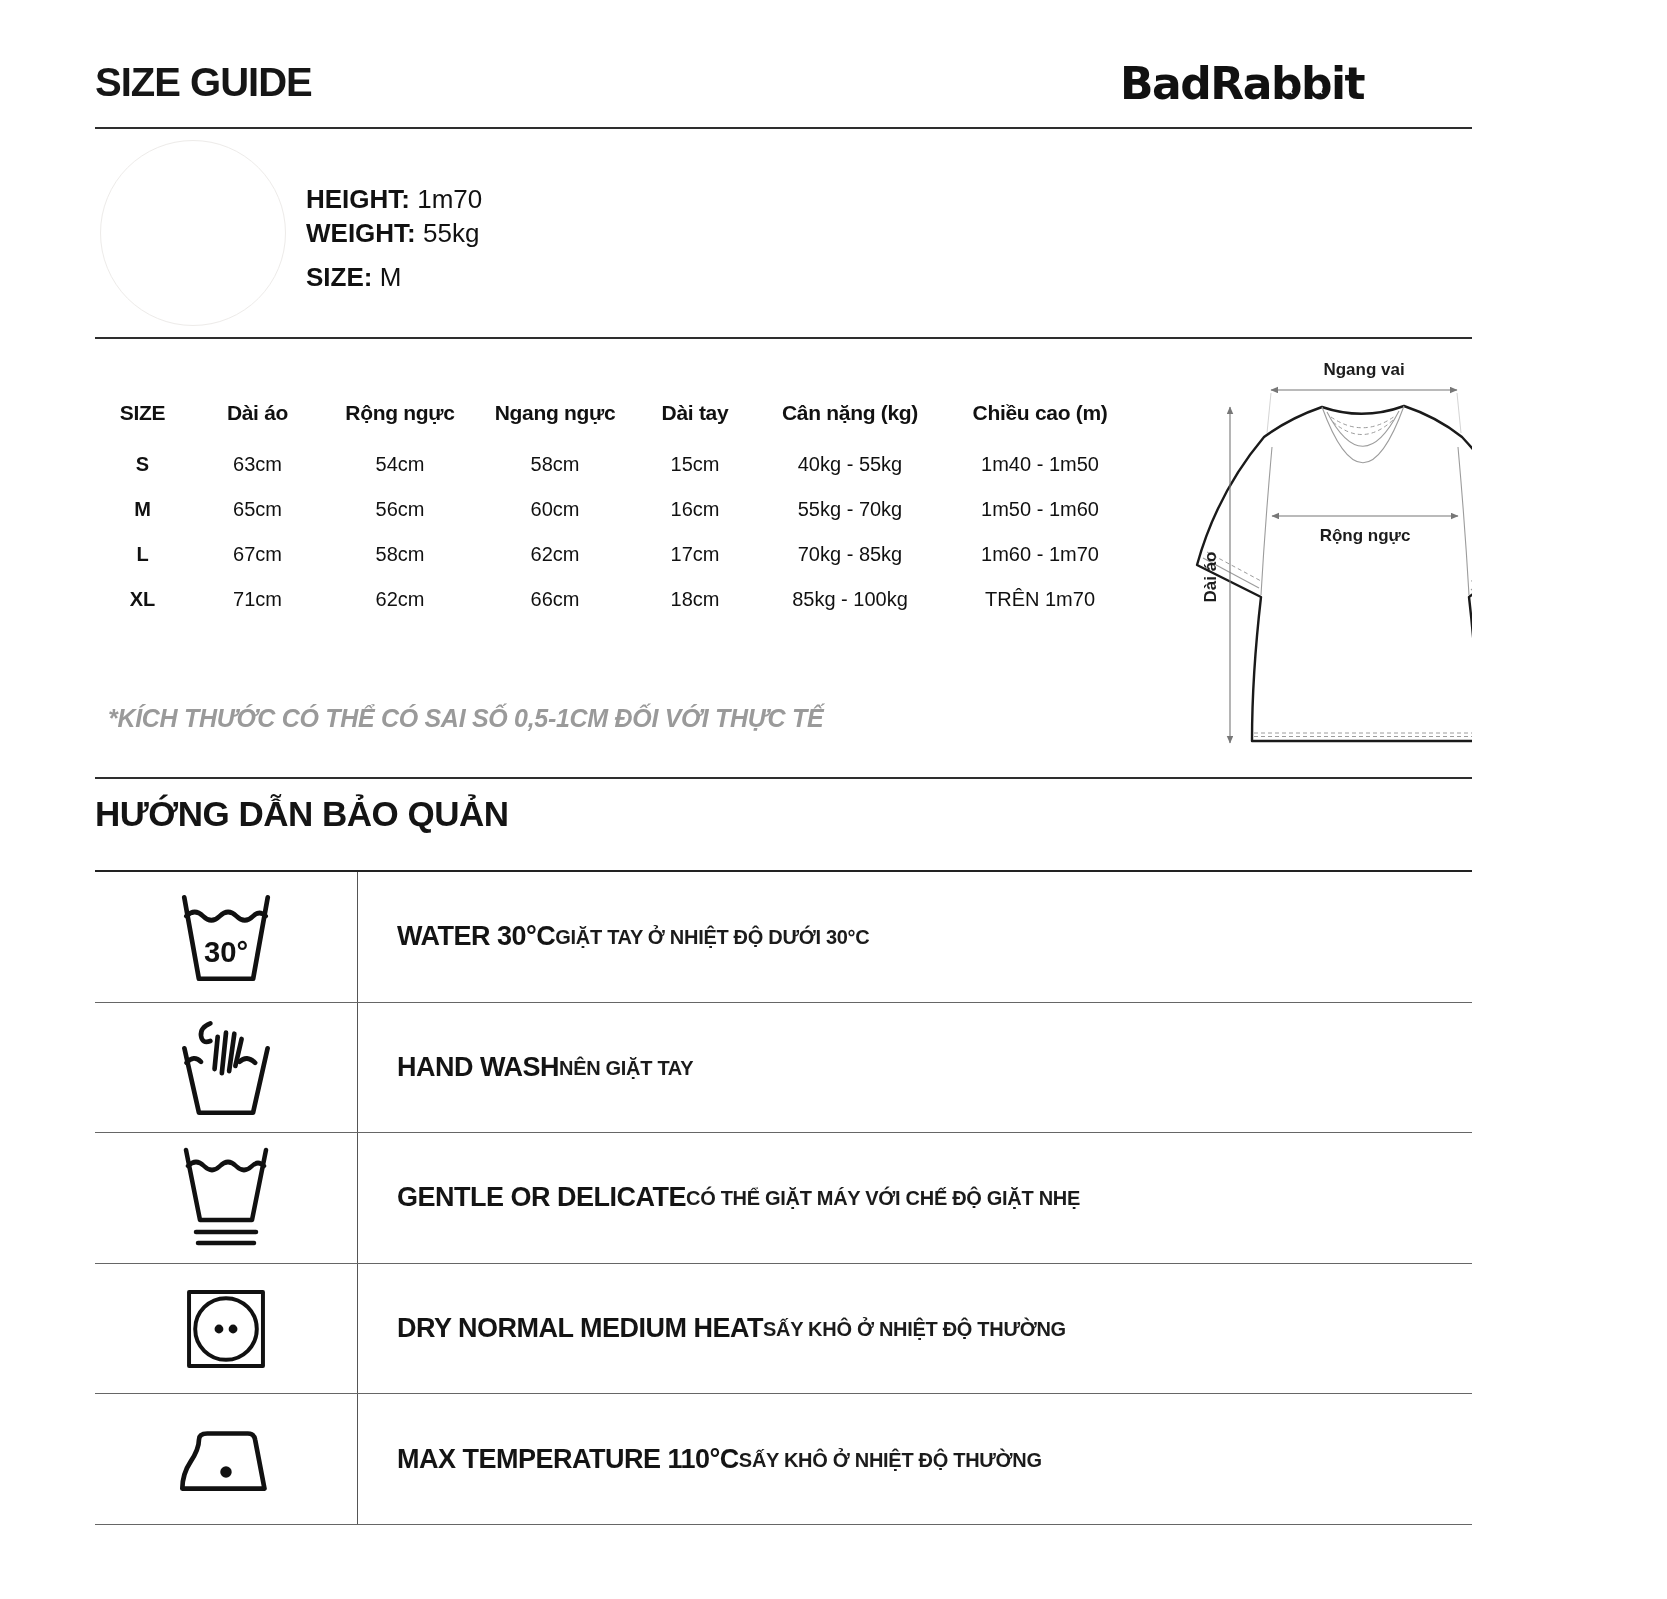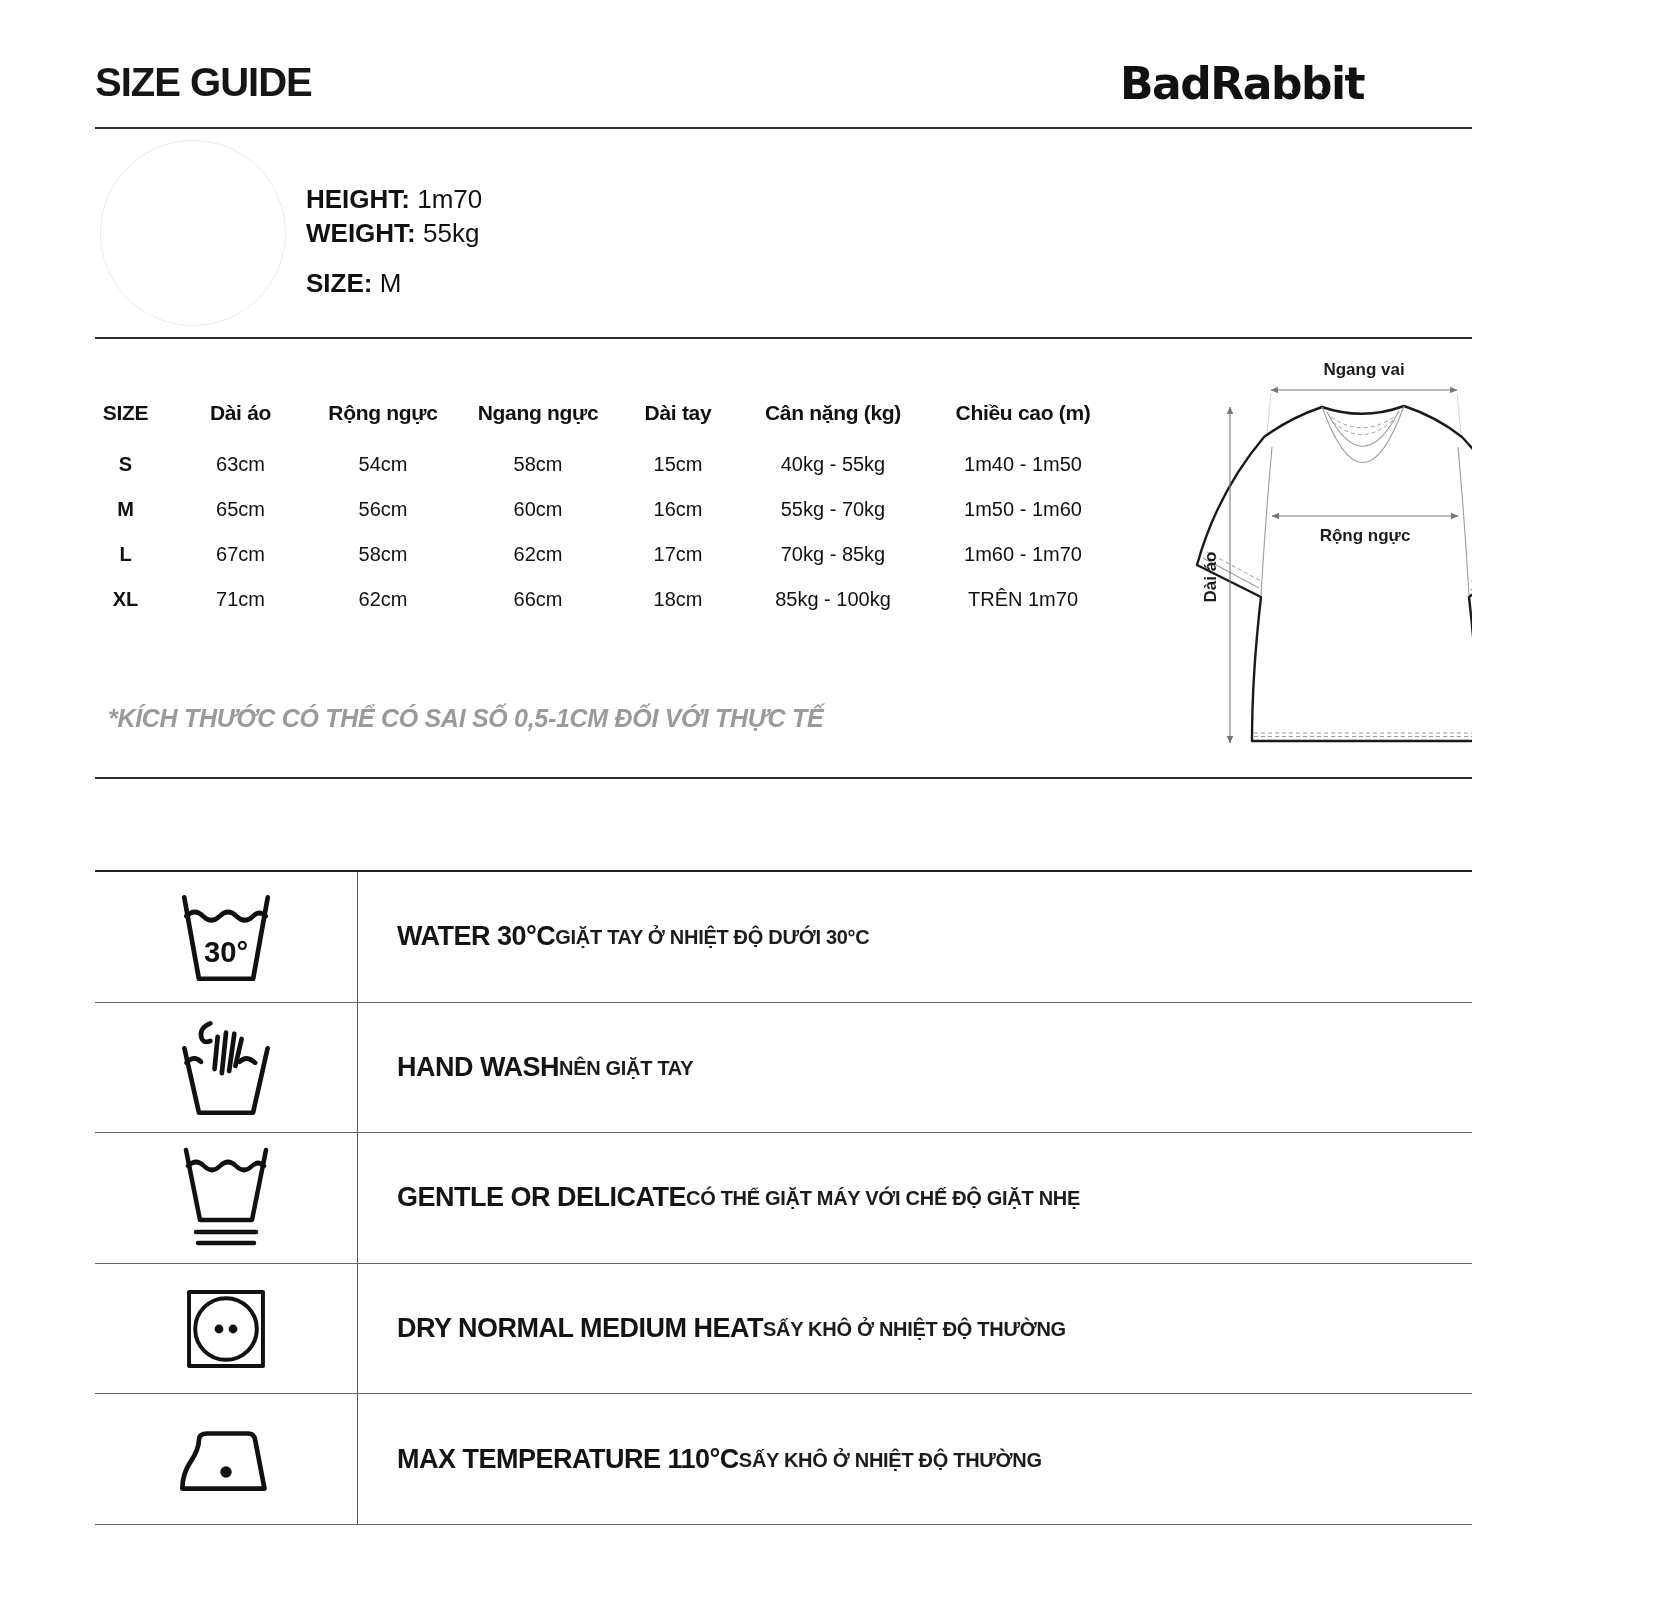--- a/index.html
+++ b/index.html
@@ -27,25 +27,25 @@
     font-size:13px; font-weight:900; color:#fff; letter-spacing:0;
   }
 
   
   .model-photo {
     position:absolute; left:100px; top:140px; width:186px; height:186px;
     border-radius:50%; border:1px solid #edebe9; background:#fff;
   }
   .model-info { position:absolute; left:306px; top:182px; font-size:26px; line-height:34px; }
   .model-info .row b { font-weight:800; }
-  .model-info .row.size-row { margin-top:16px; }
+  .model-info .row.size-row { margin-top:10px; }
 
   
   .size-table {
-    position:absolute; left:78px; top:384px; width:1040px;
+    position:absolute; left:95px; top:384px; width:1040px;
     border-collapse:collapse; table-layout:fixed; text-align:center;
   }
   .size-table th { font-size:21px; font-weight:800; height:58px; vertical-align:middle; letter-spacing:-0.3px; }
   .size-table td { font-size:20px; font-weight:400; height:45px; vertical-align:middle; }
   .size-table td.szcol { font-weight:800; }
 
   
   .size-note {
     position:absolute; left:108px; top:704px;
     font-size:25px; font-style:italic; font-weight:700; color:#9a9a9a; letter-spacing:-0.3px;
@@ -194,20 +194,21 @@
     <line class="measure" x1="152" y1="171" x2="338" y2="171" marker-start="url(#ah)" marker-end="url(#ah)"></line>
     <text class="measure-label" x="245" y="196" text-anchor="middle">Rộng ngực</text>
 
     <line class="measure" x1="110" y1="62" x2="110" y2="398" marker-start="url(#ah)" marker-end="url(#ah)"></line>
     <text class="measure-label" text-anchor="middle" transform="translate(96,232) rotate(-90)">Dài áo</text>
   </svg>
 
   <div class="size-note">*KÍCH THƯỚC CÓ THỂ CÓ SAI SỐ 0,5-1CM ĐỐI VỚI THỰC TẾ</div>
   <div class="rule" style="top:777px"></div>
 
+  <div class="care-heading">HƯỚNG DẪN BẢO QUẢN</div>
 
   <div class="care-table">
 
     <div class="care-row">
       <div class="care-icon-cell">
         <svg class="cicon" width="106" height="96" viewBox="0 0 100 92">
           <path d="M10 8 L24 86 L76 86 L90 8"></path>
           <path d="M12 26 Q20 18 28 26 Q36 34 44 26 Q52 18 60 26 Q68 34 76 26 Q82 20 88 26"></path>
           <text x="50" y="70" font-size="28" text-anchor="middle">30°</text>
         </svg>

